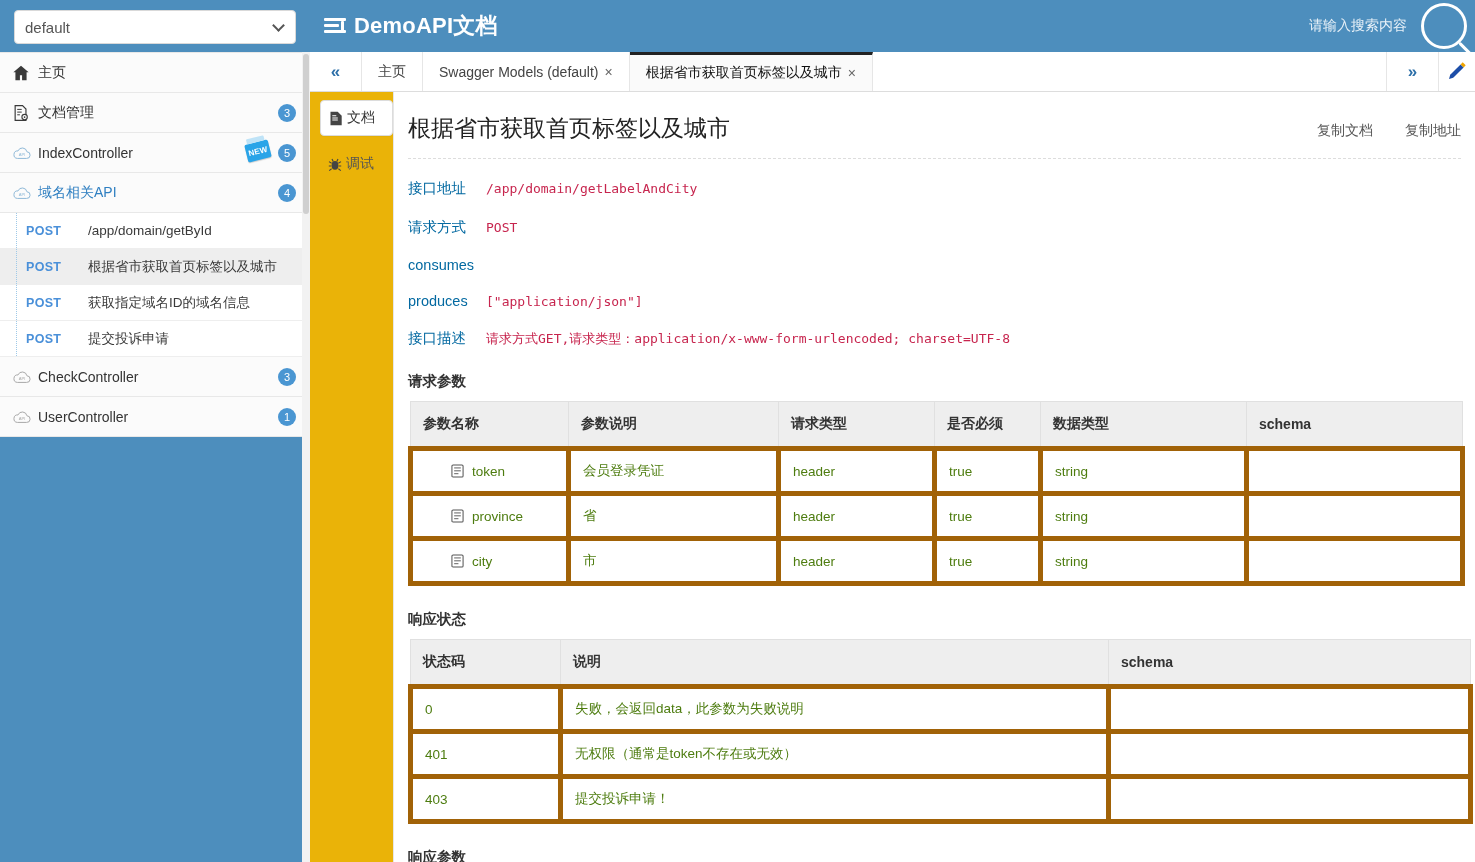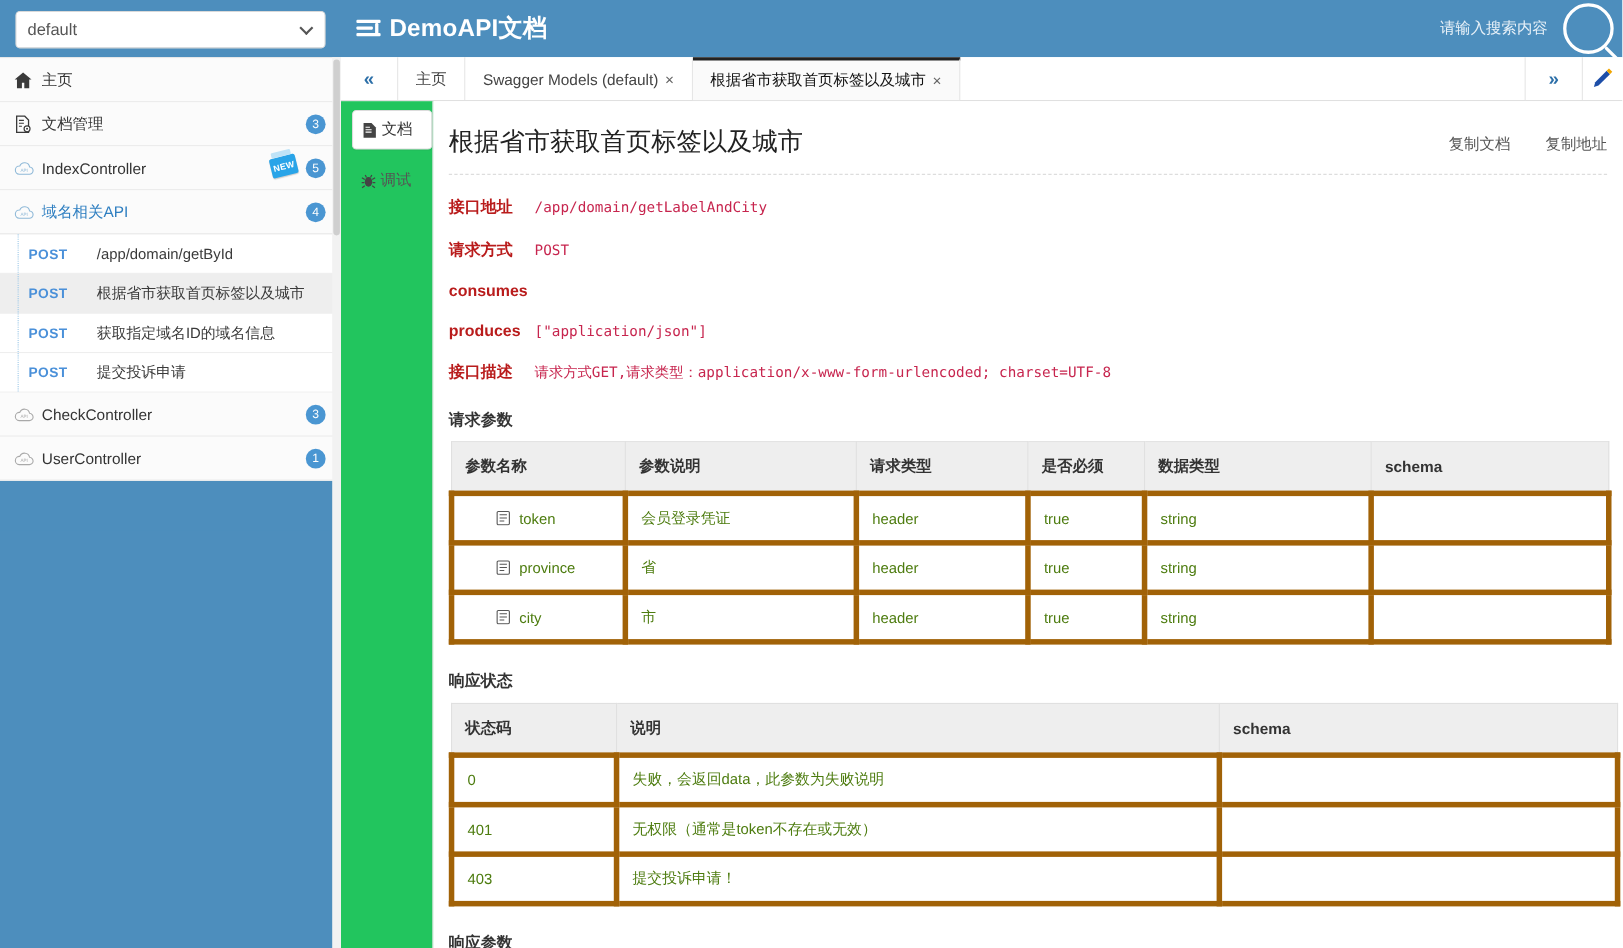--- a/index.html
+++ b/index.html
@@ -228,21 +228,21 @@
   .tab-edit {
     width: 36px; display: flex; align-items: center; justify-content: center;
     cursor: pointer;
     overflow: hidden;
   }
 
   
   .vtabs {
     position: absolute; left: 310px; top: 92px;
     width: 84px; height: 770px;
-    background: #22c55e;
+    background: #eab308;
     border-right: 1px solid #e6e6e6;
     padding-top: 8px;
   }
   .vtab {
     height: 36px;
     margin: 0 0 10px 10px;
     display: flex; align-items: center;
     padding: 0 8px;
     font-size: 14px;
     color: #555;
@@ -278,21 +278,21 @@
     padding-top: 14px;
   }
   .head-action { color: #555; font-size: 14px; cursor: pointer; }
   .hr-dashed {
     border: 0; border-top: 1px dashed #ddd;
     margin: 10px 14px 0 0;
   }
 
   .kv-row { display: flex; align-items: baseline; margin-top: 20px; }
   .kv-key {
-    font-weight: bold; color: #b91c1c; font-size: 14.5px;
+    font-weight: normal; color: #0369a1; font-size: 14.5px;
     min-width: 68px;
   }
   .kv-val {
     margin-left: 10px;
     font-family: "DejaVu Sans Mono", "Liberation Mono", monospace;
     font-size: 13px;
     color: #c7254e;
   }
   .section-title {
     font-weight: bold; color: #333; font-size: 14.5px;

